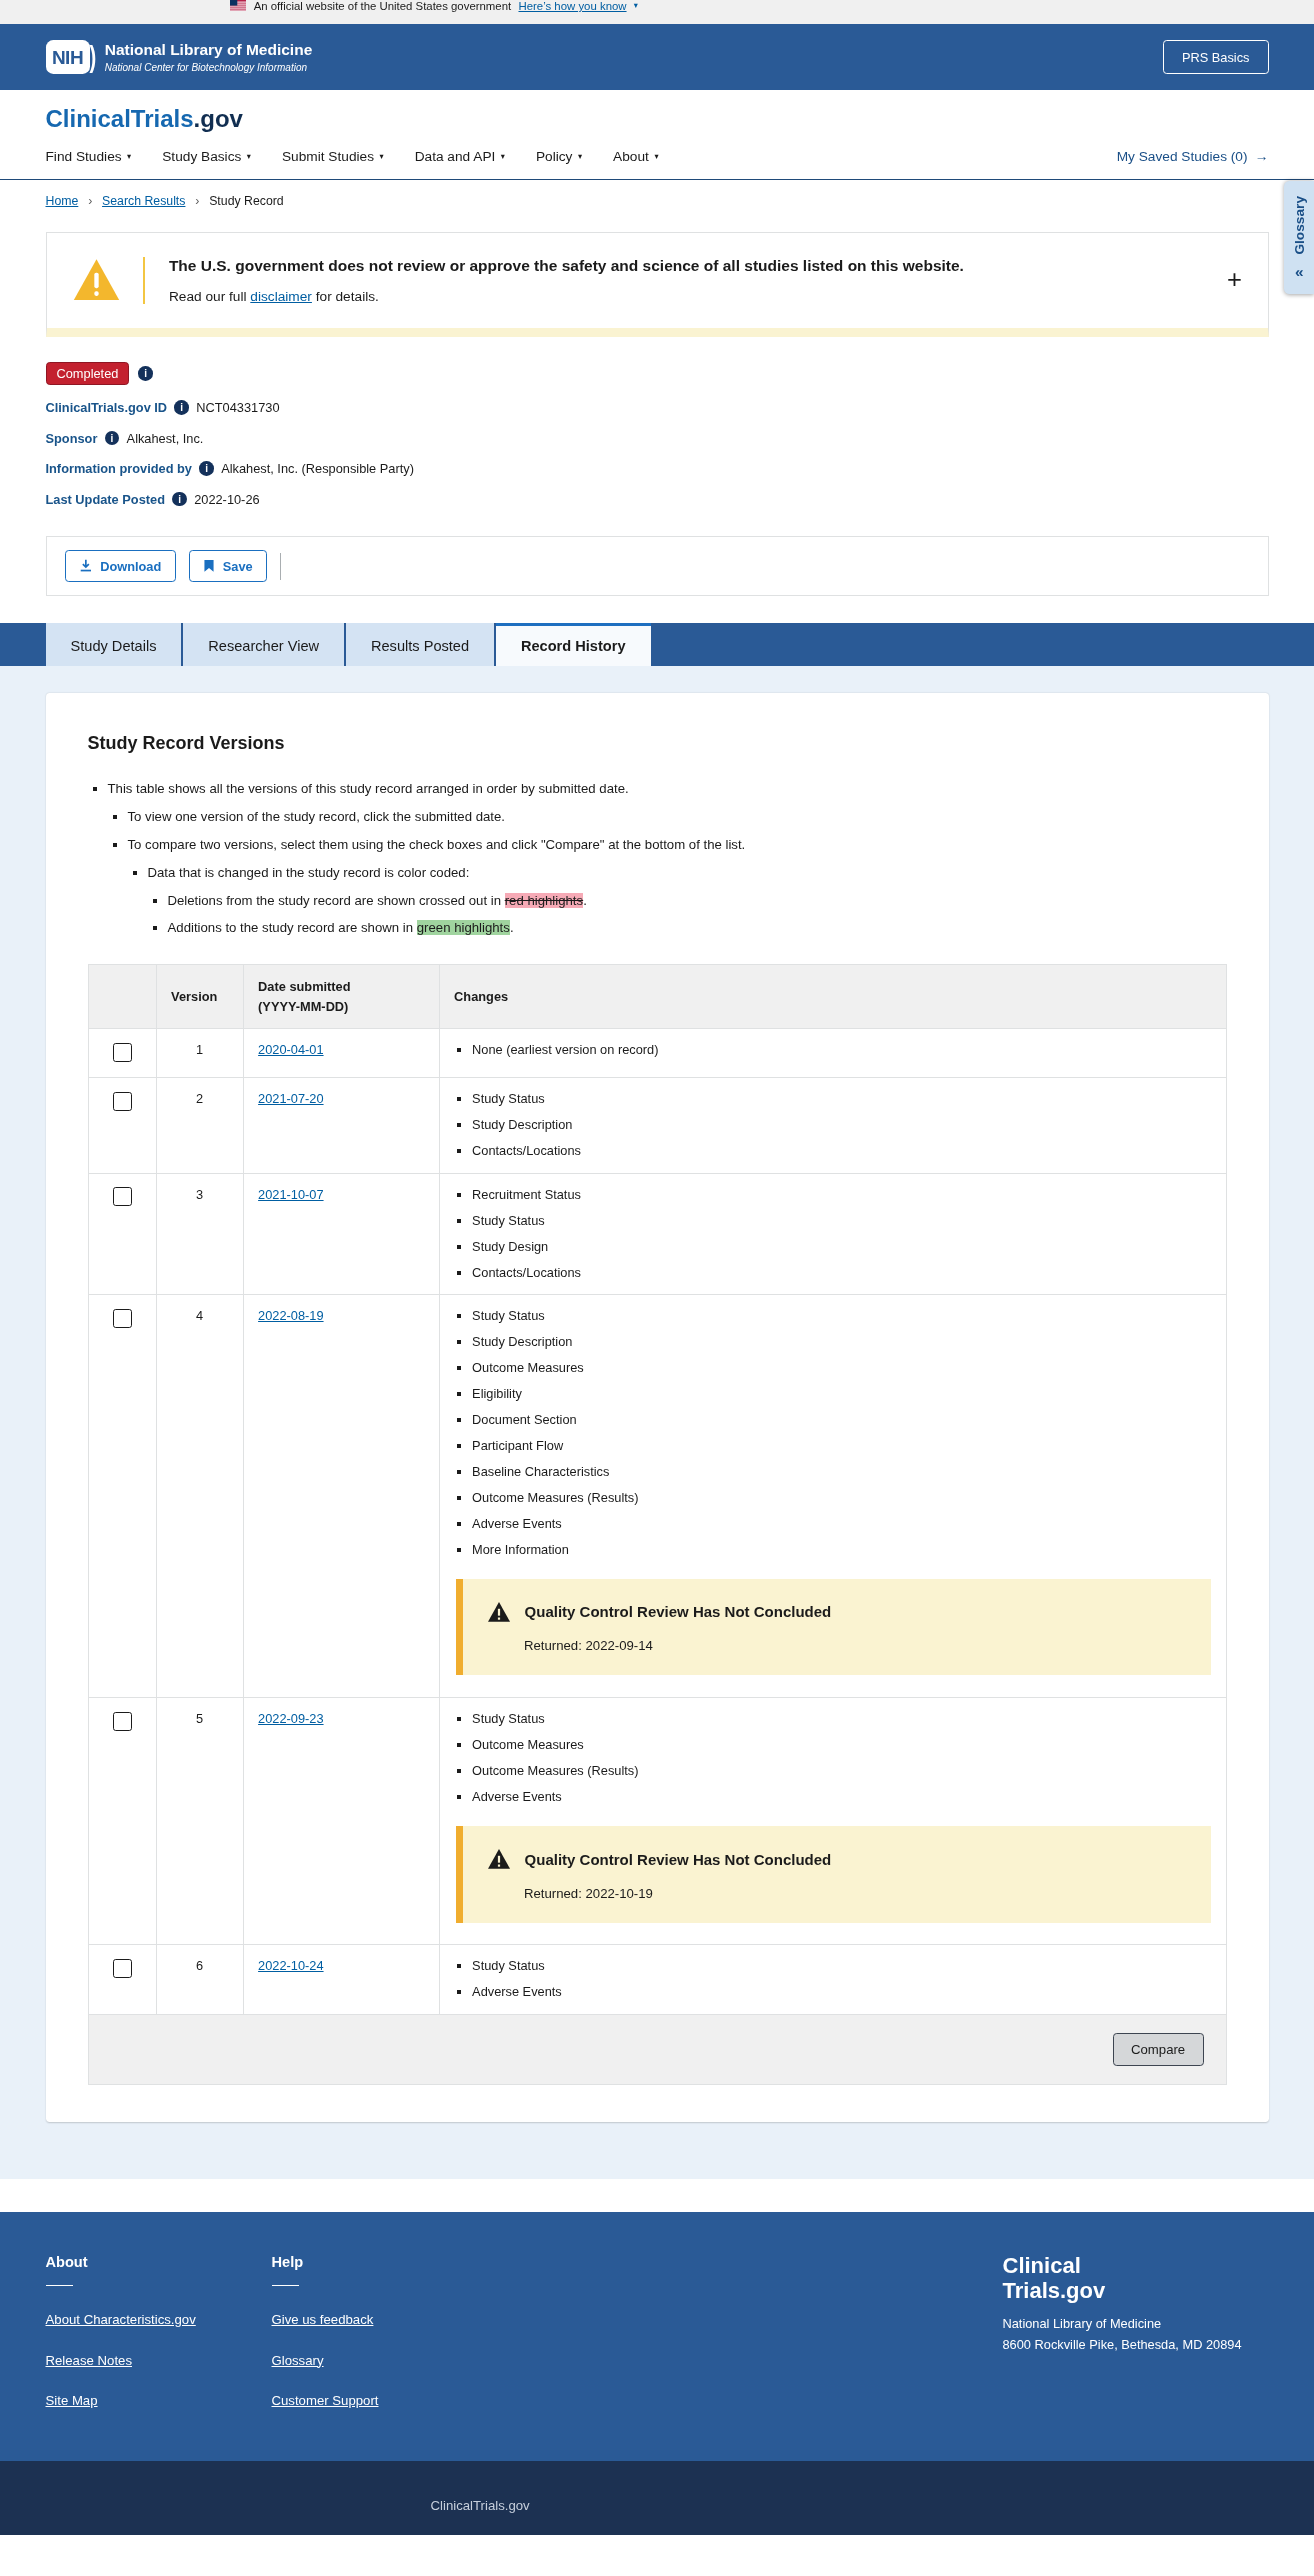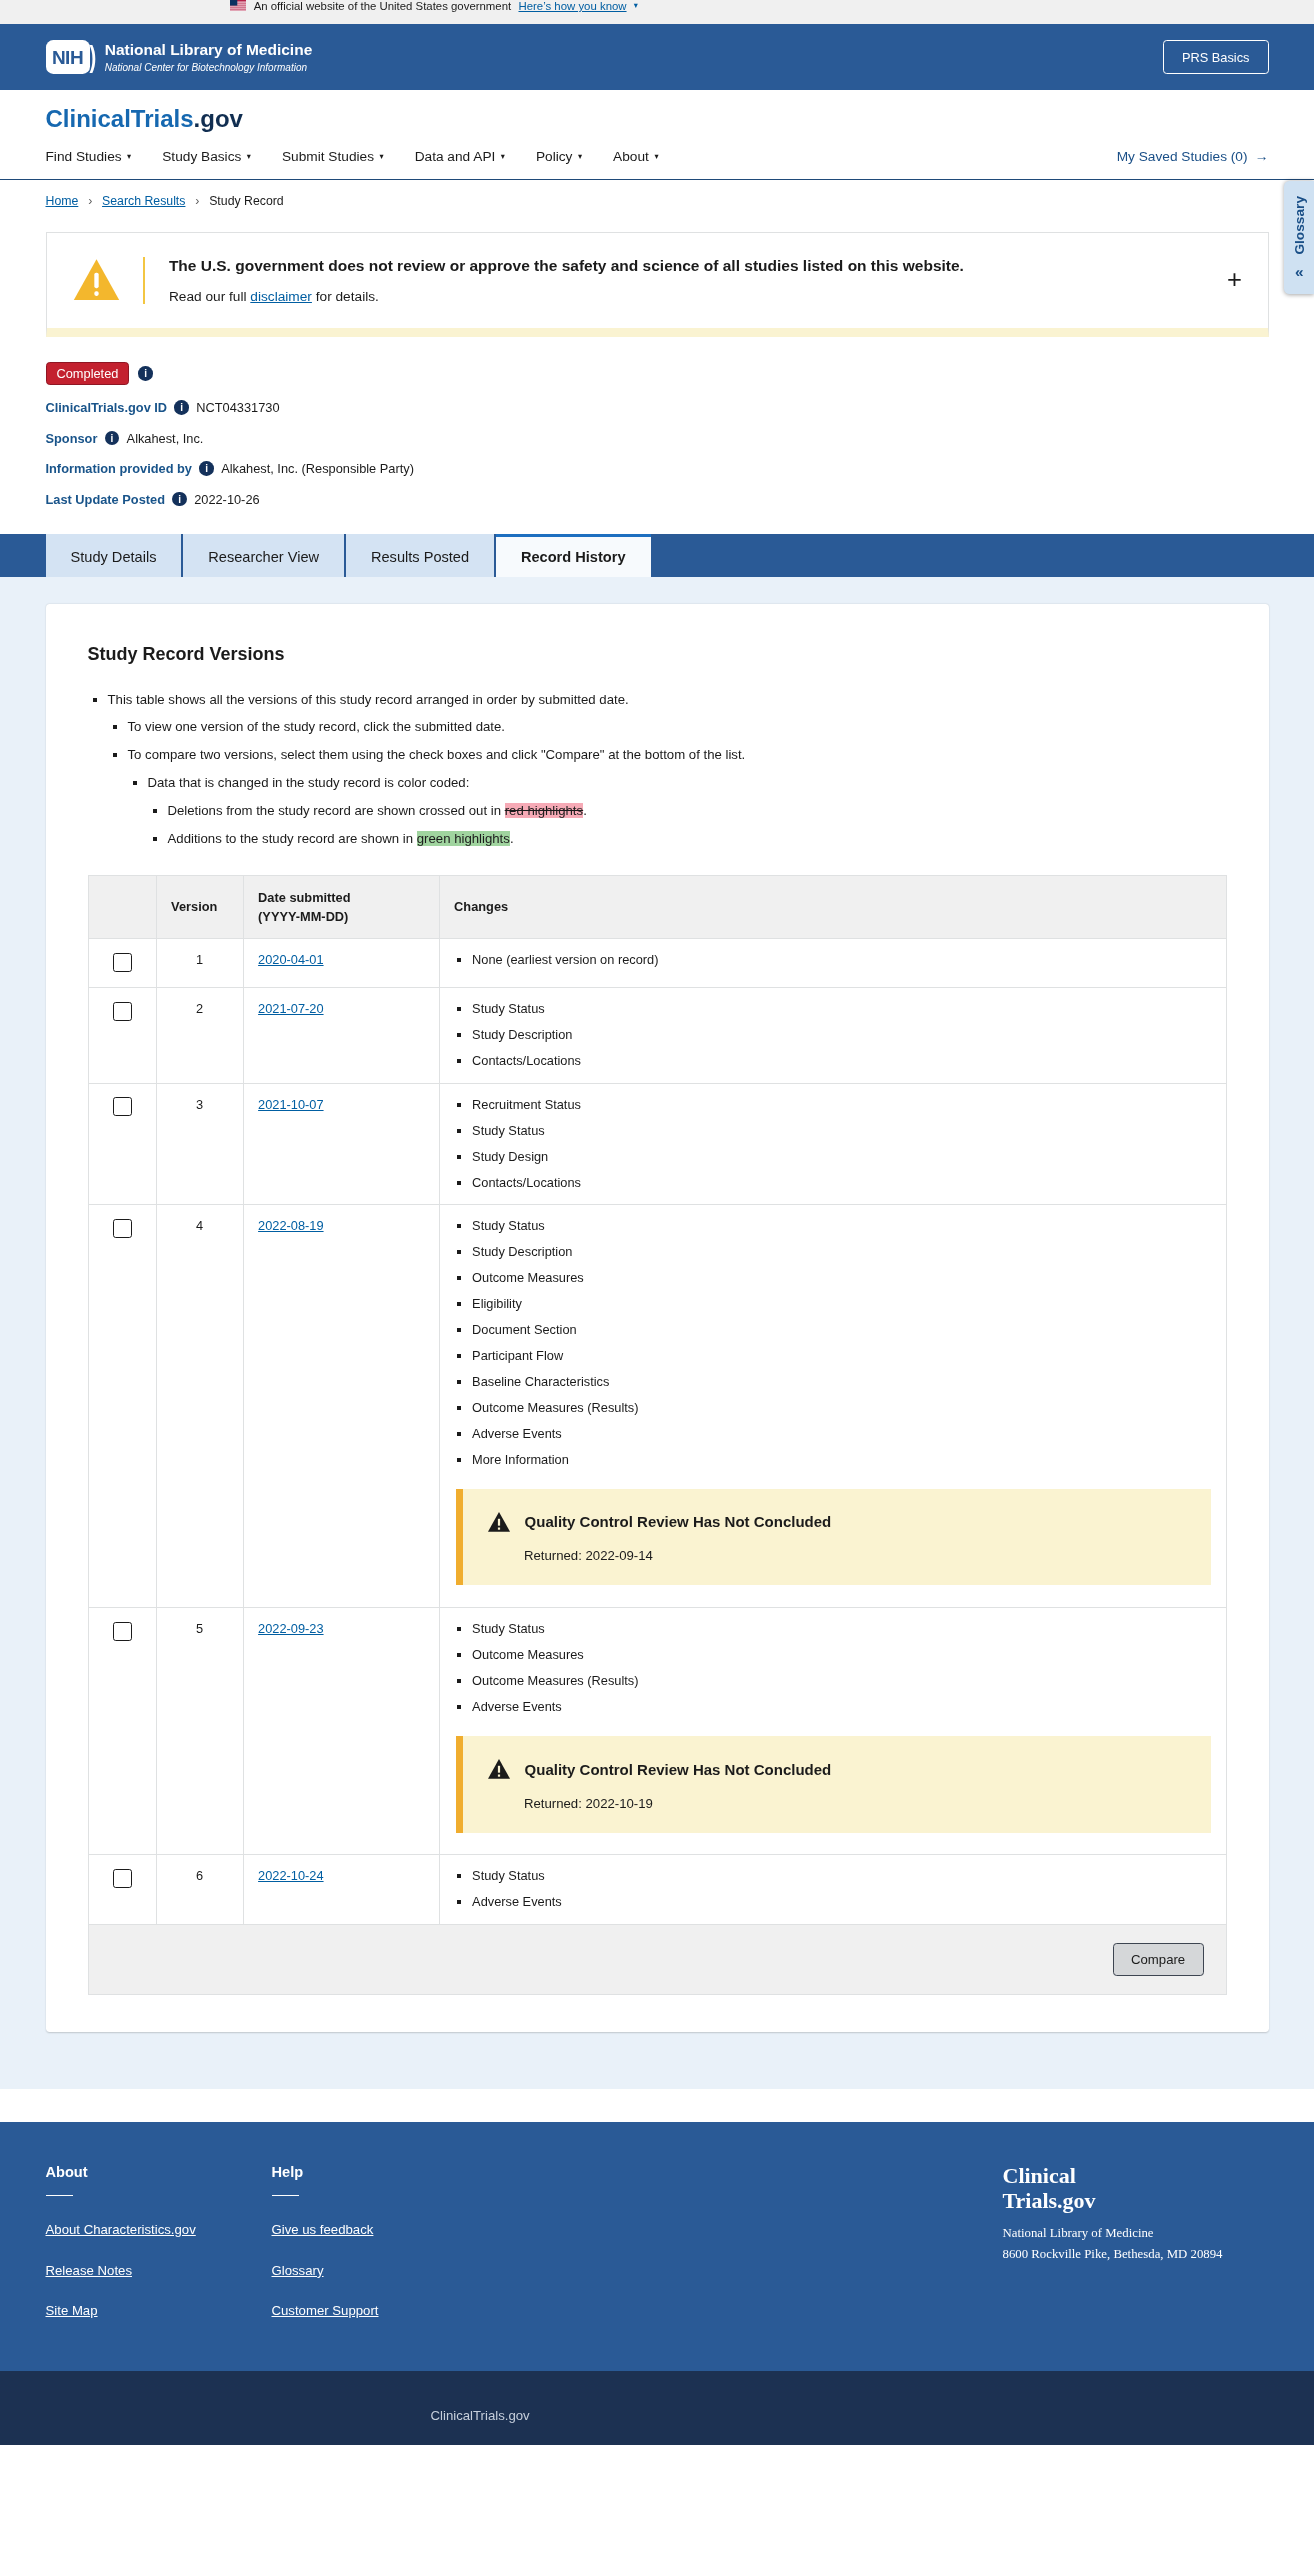--- a/index.html
+++ b/index.html
@@ -114,21 +114,21 @@
   .table-foot td { background:#f0f0f0; padding:18px 22px; text-align:right; }
   .compare-btn { background:#d5d7d9; border:1.8px solid #3d4551; border-radius:3.7px; padding:8.2px 17.3px; font-size:13.2px; color:#1b1b1b; cursor:pointer; }
 
   
   .footer { background:#2a5a96; color:#fff; padding:42px 0 53px; margin-top:33px; }
   .footer .container { display:flex; }
   .f-col { width:226px; }
   .f-title { font-size:14.6px; font-weight:bold; }
   .f-rule { width:27px; height:1.8px; background:#fff; margin:14.6px 0 5.5px; }
   .f-link { display:block; margin-top:25.6px; color:#fff; font-size:13.2px; }
-  .f-brand { margin-left:auto; width:266px;font-family:Liberation Serif, serif; }
+  .f-brand { margin-left:auto; width:266px; }
   .f-brand-name { font-size:22px; font-weight:bold; line-height:1.12; }
   .f-org { margin-top:12.8px; font-size:12.8px; }
   .f-addr { margin-top:3.7px; font-size:12.8px; line-height:1.5; width:246px; }
 
   
   .subfooter { background:#1c3152; color:#fff; padding:37px 0 22px; }
   .sf-top { display:flex; align-items:flex-start; }
   .sf-nih { display:flex; align-items:center; width:354px; flex:none; padding-top:11px; }
   .sf-right { flex:1; padding-left:31px; }
   .sf-site { color:#c6cfdc; font-size:13.2px; }
@@ -256,20 +256,36 @@
       <span class="info-icon">i</span>
       <span>Alkahest, Inc. (Responsible Party)</span>
     </div>
     <div class="meta-row">
       <span class="meta-label">Last Update Posted</span>
       <span class="info-icon">i</span>
       <span>2022-10-26</span>
     </div>
   </div>
 
+  <div class="action-bar">
+    <button class="btn-outline">
+      <svg width="13.7" height="13.7" viewBox="0 0 16 16">
+        <path d="M8 1 v8 M4.5 6 L8 9.5 L11.5 6" stroke="currentColor" stroke-width="2" fill="none"></path>
+        <path d="M2 13.5 h12" stroke="currentColor" stroke-width="2"></path>
+      </svg>
+      <span>Download</span>
+    </button>
+    <button class="btn-outline">
+      <svg width="12" height="13.7" viewBox="0 0 12 15">
+        <path d="M1 1 h10 v13 l-5 -4.2 -5 4.2 Z" fill="currentColor"></path>
+      </svg>
+      <span>Save</span>
+    </button>
+    <div class="vdiv"></div>
+  </div>
 </div>
 
 <div class="tab-strip">
   <div class="container">
     <div class="tabs">
       <div class="tab">Study Details</div>
       <div class="tab">Researcher View</div>
       <div class="tab">Results Posted</div>
       <div class="tab active">Record History</div>
     </div>

